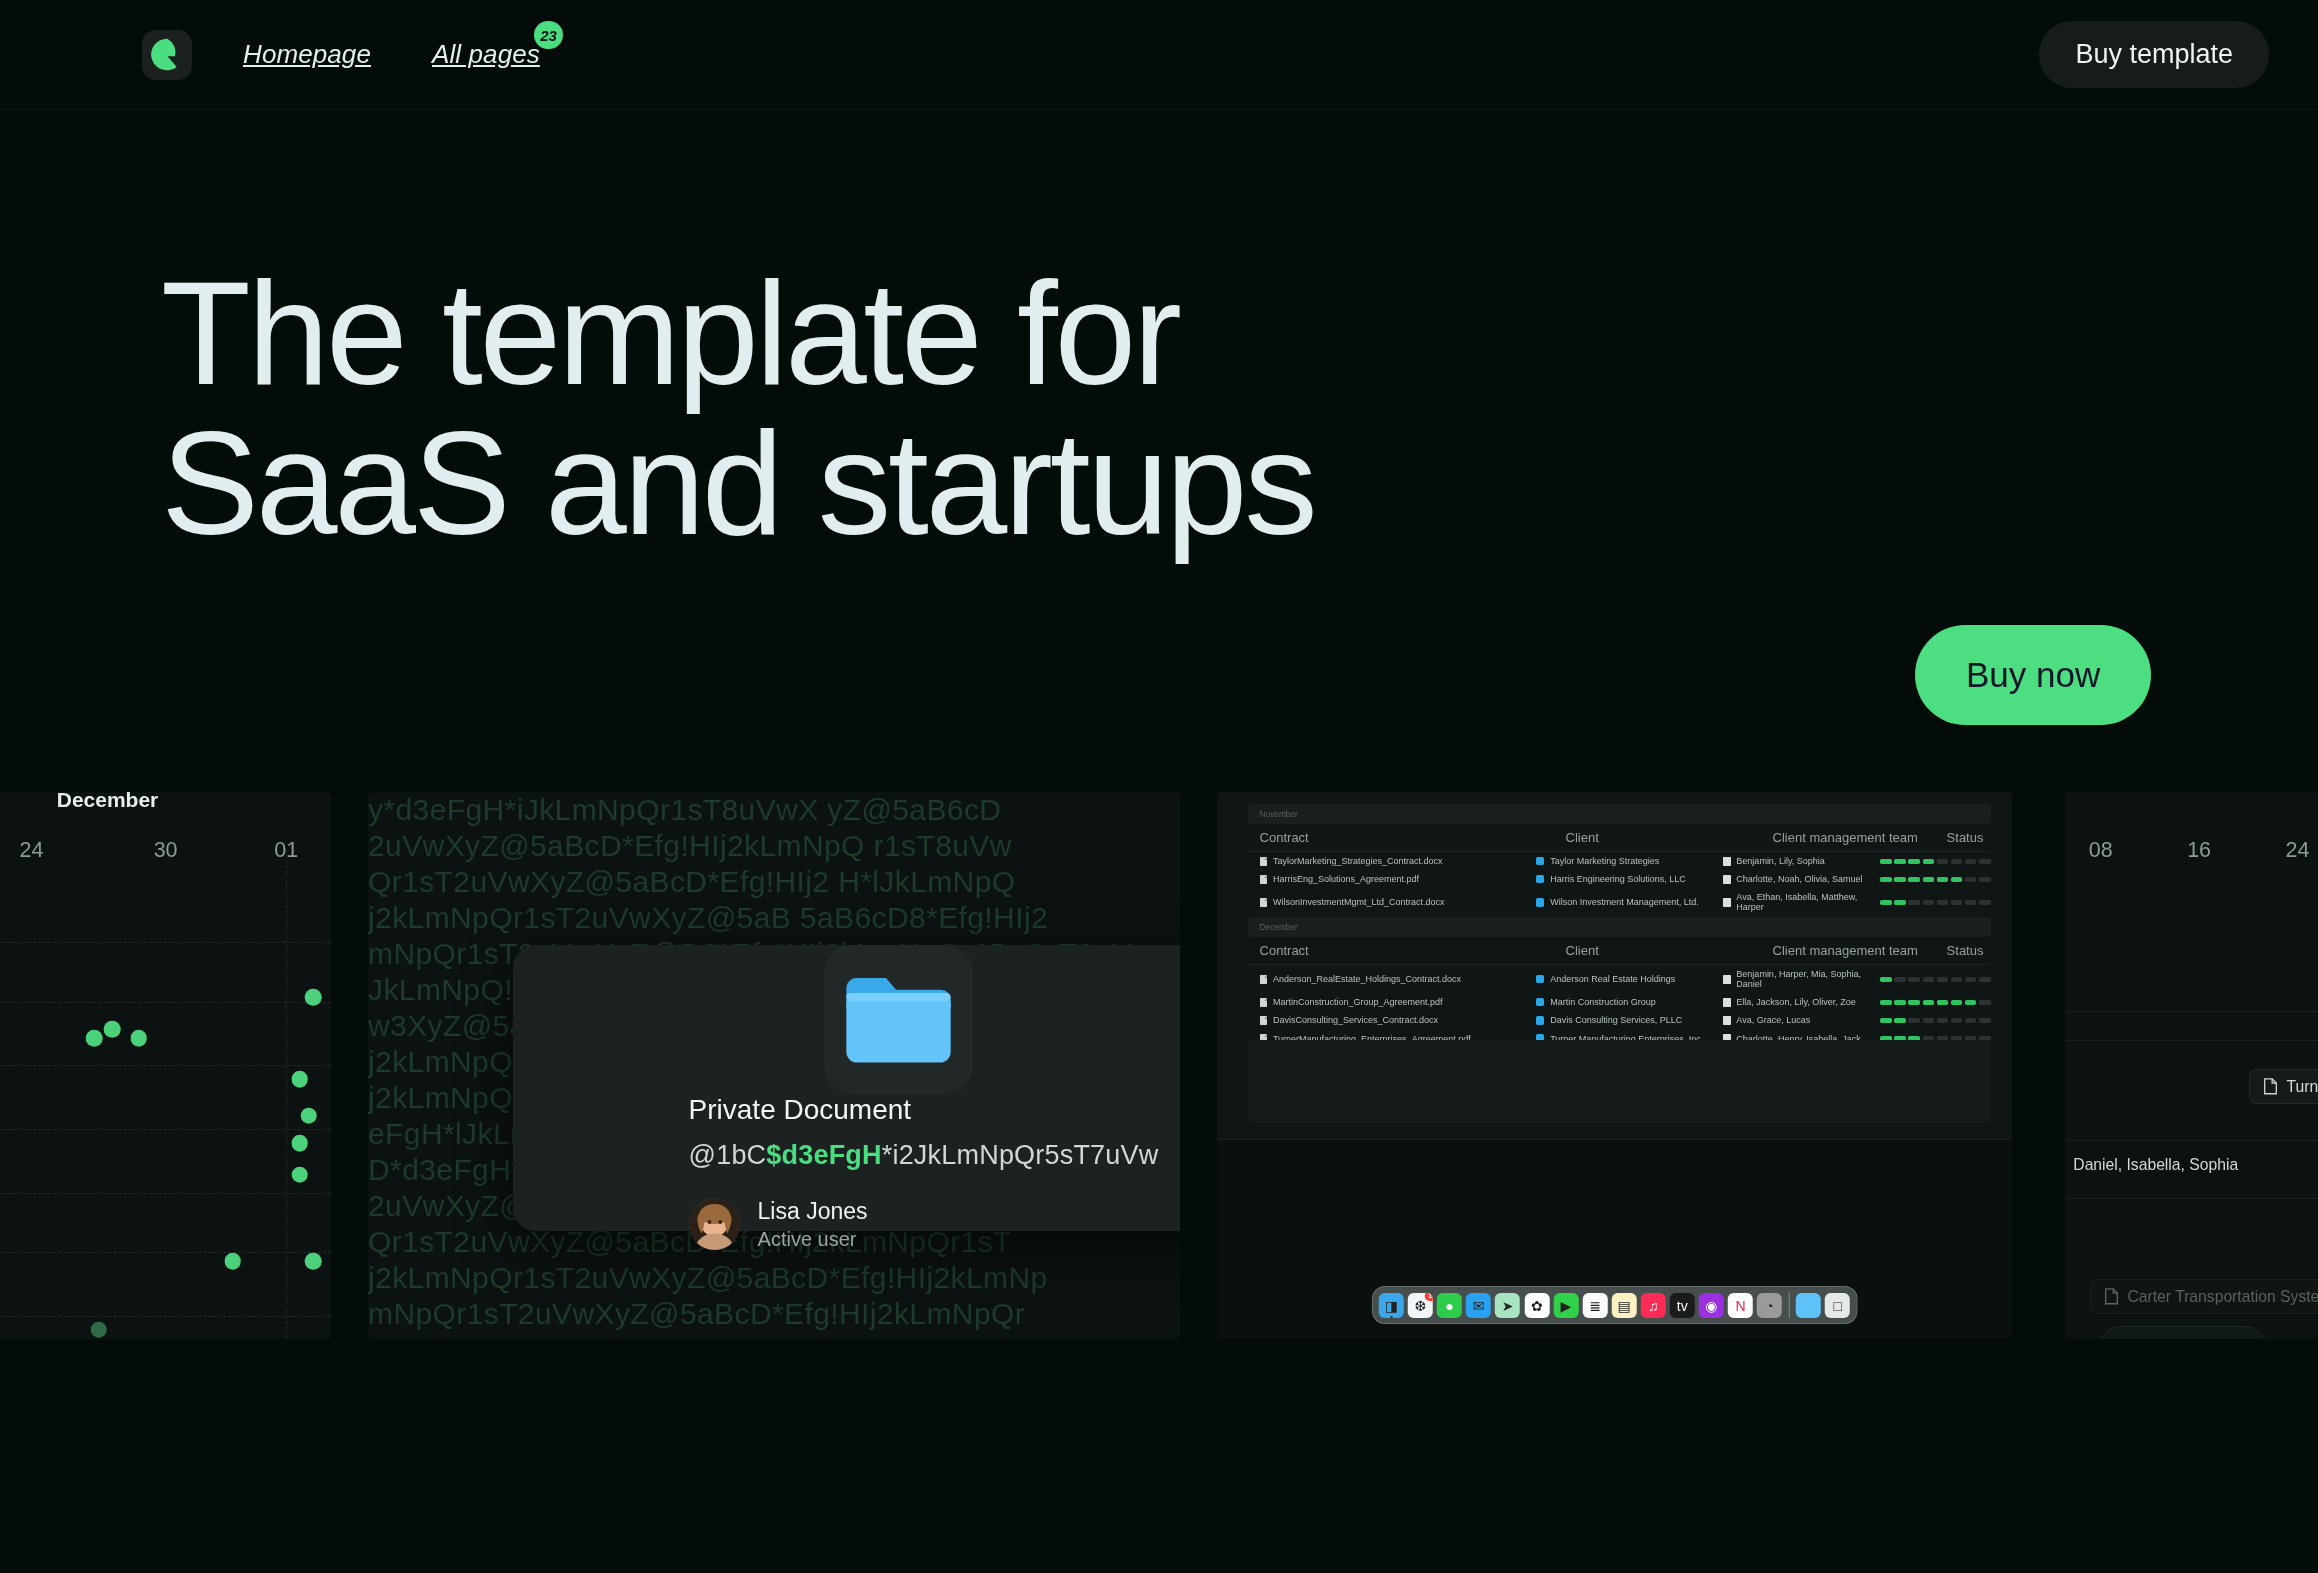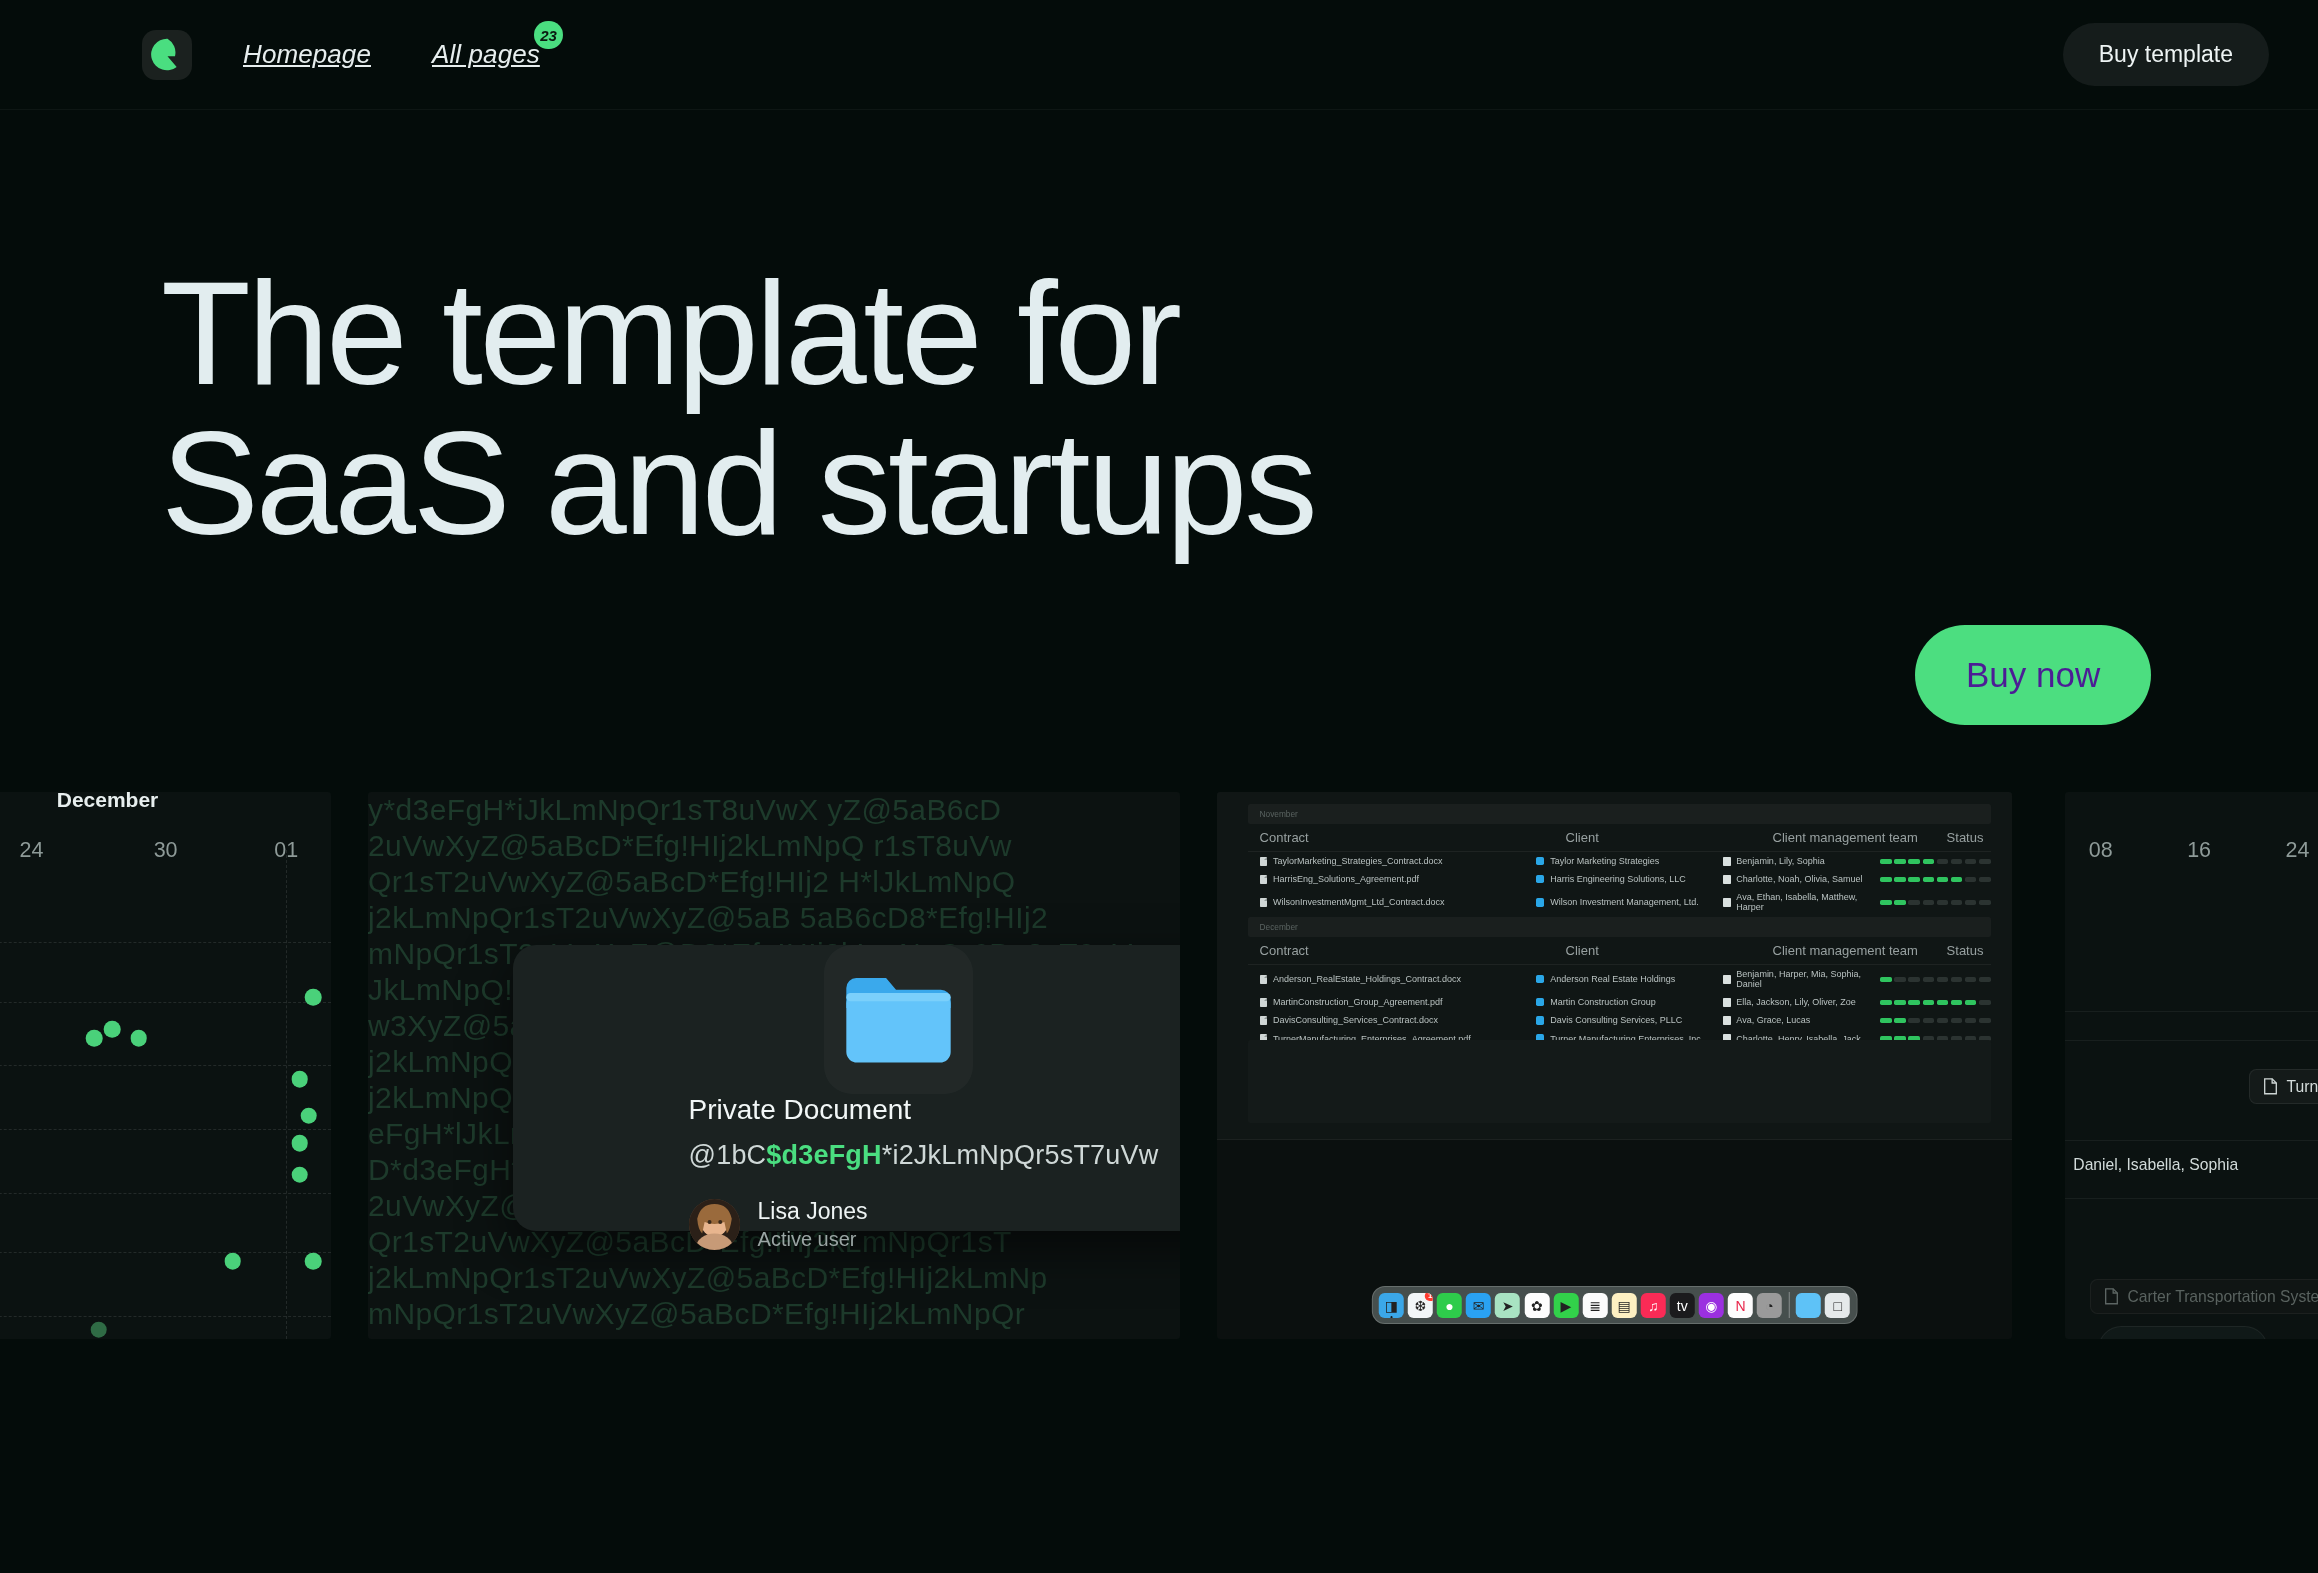--- a/index.html
+++ b/index.html
@@ -36,38 +36,38 @@
   .badge{
     position:absolute; top:-18px; right:-23px;
     min-width:28px; height:28px; padding:0 5.8px;
     border-radius:16.6px; background:#4ade80; color:#0a1a10;
     font-size:15px; font-weight:700;
     display:flex; align-items:center; justify-content:center;
   }
   .buy-template{
     margin-left:auto;
     background:#151c1b; color:#eef4f4;
-    font-size:23px; padding:18px 36px;
+    font-size:27px; padding:18px 36px;
     border-radius:33px; border:none; cursor:pointer;
     font-family:inherit; white-space:nowrap;
   }
 
   
   .hero{
     position:absolute; top:110px; left:0; width:2319px; height:671px;
   }
   .hero-title{
     position:absolute; left:161px; top:149px;
     font-size:147px; line-height:1.02; font-weight:500;
     letter-spacing:-3.3px; color:#e2edef; white-space:nowrap;
   }
   .hero-title .l2{ display:block; }
   .buy-now{
     position:absolute; left:1915px; top:515px;
-    background:#4cde80; color:#4c1d95;
+    background:#4cde80; color:#0f172a;
     font-size:35px; font-weight:500;
     padding:30px 51px; border-radius:58px; border:none;
     cursor:pointer; font-family:inherit;
   }
 
   
   .strip{ position:absolute; top:792px; left:0; width:2319px; height:547px; }
   .panel{
     position:absolute; top:0; height:547px;
     background:#0c1312; border-radius:3.3px; overflow:hidden;

